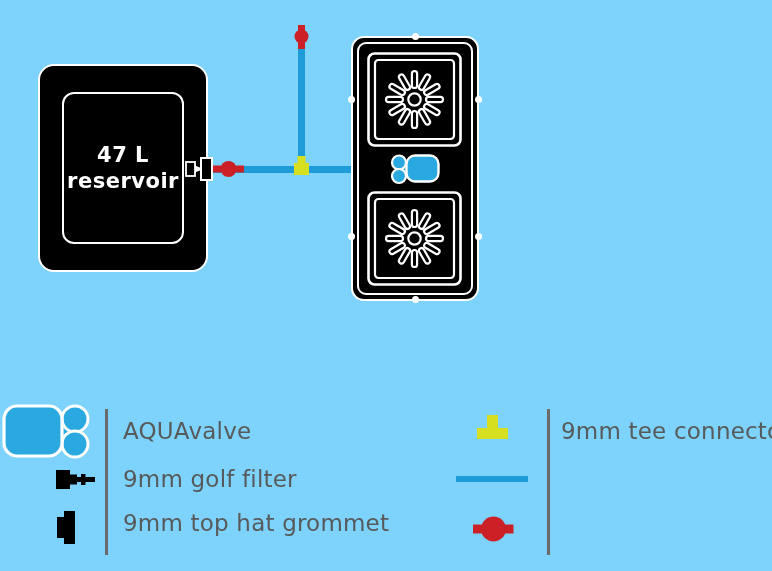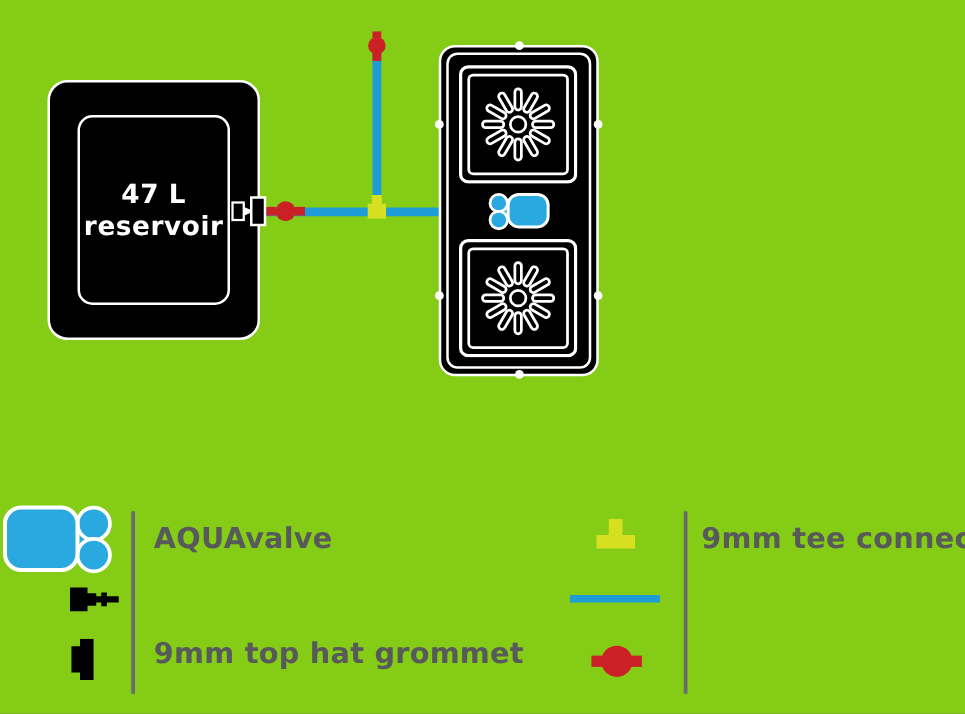--- a/index.html
+++ b/index.html
@@ -3,21 +3,21 @@
 <meta charset="utf-8">
 <style>
   html,body{margin:0;padding:0;}
   body{
     font-family:"DejaVu Sans","Liberation Sans",sans-serif;
     background:#4a7053;
   }
   .stage{
     position:relative;
     width:772px;height:571px;
-    background:#84cc16;
+    background:#7dd3fc;
     overflow:hidden;
   }
   .abs{position:absolute;}
 
   
   .reservoir{
     left:38px;top:64px;width:170px;height:208px;
     background:#000;border:2.5px solid #fff;border-radius:16px;
     box-sizing:border-box;
   }
@@ -45,21 +45,21 @@
     width:7px;height:7px;border-radius:50%;background:#fff;
   }
 
   
   .pipe{background:#1e9cd7;}
   .pipe-h{left:212px;top:166px;width:188px;height:7px;}
   .pipe-v{left:298px;top:42px;width:7px;height:128px;}
 
   
   .legend-label{
-    color:#58595b;font-weight:bold;font-size:23px;line-height:28px;
+    color:#58595b;font-weight:normal;font-size:23px;line-height:28px;
     letter-spacing:.2px;white-space:nowrap;
   }
   .divider{width:3px;height:146px;background:#6a6b6e;top:409px;}
   .legend-pipe{left:456px;top:476px;width:72px;height:6px;}
 </style>
 </head>
 <body>
 
 <div class="stage">
 
@@ -168,20 +168,21 @@
 
   <svg class="abs" style="left:55px;top:468px" width="42" height="24" viewBox="0 0 42 24">
     <path fill="#000" d="M1,2 H15 V21 H1 Z  M15,6.5 H22 V16.5 H15 Z  M22,9 H40 V14 H22 Z  M26,6 H30.5 V17 H26 Z"></path>
   </svg>
 
   <svg class="abs" style="left:57px;top:511px" width="18" height="33" viewBox="0 0 18 33">
     <path fill="#000" d="M0,6 H7 V27 H0 Z  M7,0 H18 V33 H7 Z"></path>
   </svg>
 
   <div class="abs legend-label" style="left:123px;top:417px">AQUAvalve</div>
+  <div class="abs legend-label" style="left:123px;top:465px">9mm golf filter</div>
   <div class="abs legend-label" style="left:123px;top:509px">9mm top hat grommet</div>
 
   <svg class="abs" style="left:477px;top:415px" width="31" height="24" viewBox="0 0 31 24">
     <rect x="10" y="0" width="11" height="13" fill="#d7df21"></rect>
     <rect x="0" y="13" width="31" height="11" fill="#d7df21"></rect>
   </svg>
 
   <div class="abs pipe legend-pipe"></div>
 
   <svg class="abs" style="left:473px;top:515px" width="41" height="28" viewBox="0 0 41 28">

